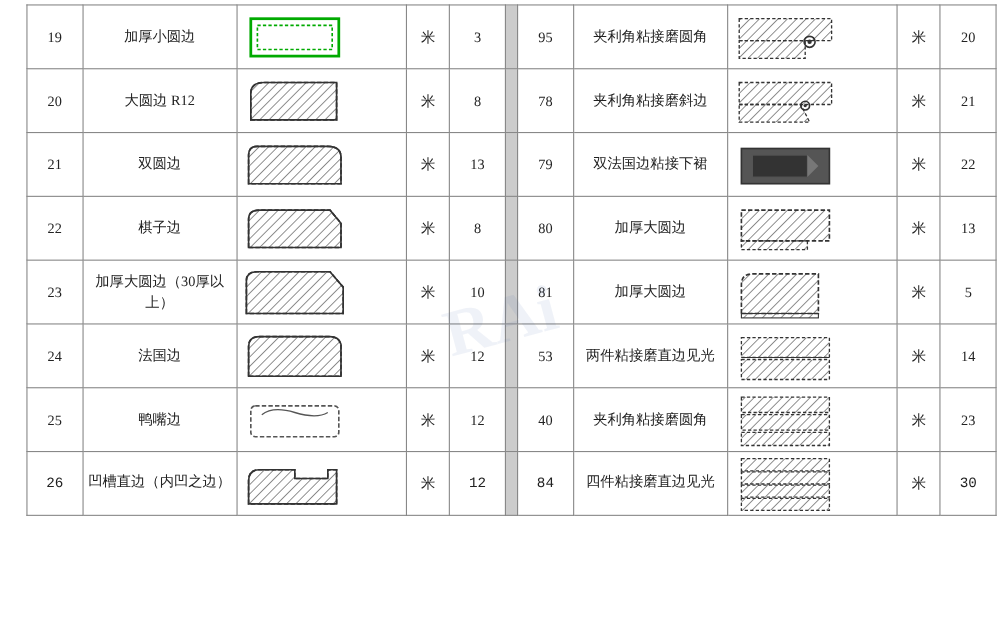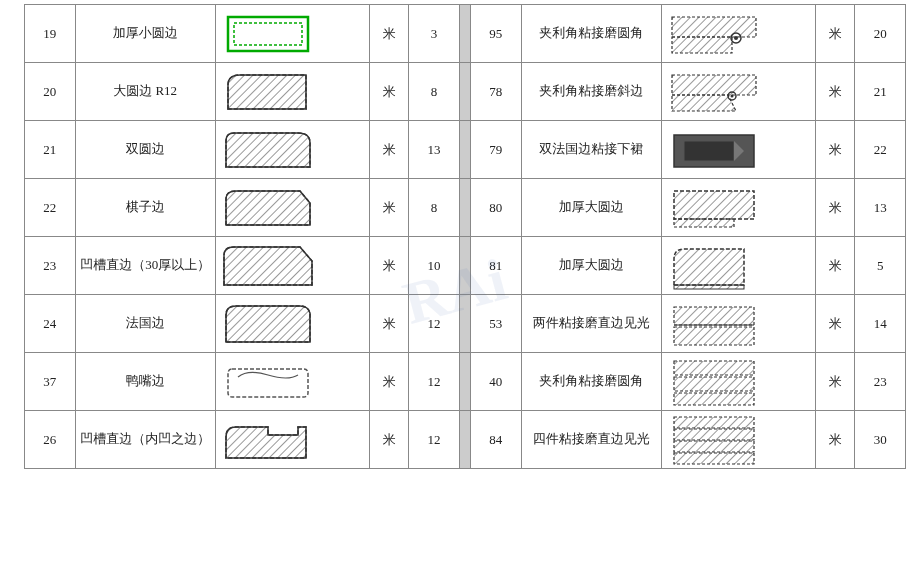--- a/index.html
+++ b/index.html
@@ -179,21 +179,21 @@
   </defs>
       <rect x="10" y="8" width="80" height="28" fill="url(#hatch-thick-small-round)" stroke="#333" stroke-width="1.5" stroke-dasharray="4,2"></rect>
       <rect x="10" y="36" width="60" height="8" fill="url(#hatch-thick-small-round)" stroke="#333" stroke-width="1.2" stroke-dasharray="3,2"></rect>
       </svg>
           </td>
     <td class="col-unit" style="width:28px">米</td>
     <td class="col-price" style="width:36px">13</td>
         </tr>
         <tr style="height: 58px;">
           <td class="col-num" style="width:36px">23</td>
-    <td class="col-name name-cell" style="width:100px">凹槽直边（30厚以上）</td>
+    <td class="col-name name-cell" style="width:100px">加厚大圆边（30厚以上）</td>
     <td class="col-img" style="width:110px;padding:2px">
             <svg width="100" height="50" viewBox="0 0 100 50" xmlns="http://www.w3.org/2000/svg">
               <defs>
     <pattern id="hatch-big-chess" patternUnits="userSpaceOnUse" width="6" height="6" patternTransform="rotate(45)">
       <line x1="0" y1="0" x2="0" y2="6" stroke="#333" stroke-width="1"></line>
     </pattern>
   </defs>
       <path d="M6 44 L6 14 Q6 6 16 6 L82 6 L94 20 L94 44 Z" fill="url(#hatch-big-chess)" stroke="#333" stroke-width="1.5"></path>
       <path d="M6 44 L6 14 Q6 6 16 6 L82 6 L94 20 L94 44 Z" fill="none" stroke="#333" stroke-width="1.5" stroke-dasharray="4,2"></path>
       </svg>
@@ -245,21 +245,21 @@
   </defs>
       <rect x="10" y="8" width="80" height="18" fill="url(#hatch-two-glue)" stroke="#333" stroke-width="1.2" stroke-dasharray="3,2"></rect>
       <rect x="10" y="28" width="80" height="18" fill="url(#hatch-two-glue)" stroke="#333" stroke-width="1.2" stroke-dasharray="3,2"></rect>
       <line x1="10" y1="26" x2="90" y2="26" stroke="#333" stroke-width="1"></line>
       </svg>
           </td>
     <td class="col-unit" style="width:28px">米</td>
     <td class="col-price" style="width:36px">14</td>
         </tr>
         <tr style="height: 58px;">
-          <td class="col-num" style="width:36px">37</td>
+          <td class="col-num" style="width:36px">25</td>
     <td class="col-name name-cell" style="width:100px">鸭嘴边</td>
     <td class="col-img" style="width:110px;padding:2px">
             <svg width="100" height="50" viewBox="0 0 100 50" xmlns="http://www.w3.org/2000/svg">
       <rect x="10" y="12" width="80" height="28" rx="4" ry="4" fill="none" stroke="#555" stroke-width="1.5" stroke-dasharray="4,2"></rect>
       <path d="M20 20 Q30 12 50 18 Q70 24 80 18" fill="none" stroke="#555" stroke-width="1.2"></path>
       </svg>
           </td>
     <td class="col-unit" style="width:28px">米</td>
     <td class="col-price" style="width:36px">12</td>
           <td style="width:8px;background:#ccc;padding:0;border:1px solid #888"></td>
@@ -273,21 +273,21 @@
     </pattern>
   </defs>
       <rect x="10" y="4" width="80" height="14" fill="url(#hatch-three-glue)" stroke="#333" stroke-width="1.2" stroke-dasharray="3,2"></rect>
       <rect x="10" y="20" width="80" height="14" fill="url(#hatch-three-glue)" stroke="#333" stroke-width="1.2" stroke-dasharray="3,2"></rect>
       <rect x="10" y="36" width="80" height="12" fill="url(#hatch-three-glue)" stroke="#333" stroke-width="1.2" stroke-dasharray="3,2"></rect>
       </svg>
           </td>
     <td class="col-unit" style="width:28px">米</td>
     <td class="col-price" style="width:36px">23</td>
         </tr>
-        <tr style="height: 58px;">
+        <tr style="height: 58px; font-family: Liberation Mono, monospace;">
           <td class="col-num" style="width:36px">26</td>
     <td class="col-name name-cell" style="width:100px">凹槽直边（内凹之边）</td>
     <td class="col-img" style="width:110px;padding:2px">
             <svg width="100" height="50" viewBox="0 0 100 50" xmlns="http://www.w3.org/2000/svg">
               <defs>
     <pattern id="hatch-groove" patternUnits="userSpaceOnUse" width="6" height="6" patternTransform="rotate(45)">
       <line x1="0" y1="0" x2="0" y2="6" stroke="#333" stroke-width="1"></line>
     </pattern>
   </defs>
       <path d="M8 43 L8 22 Q8 12 18 12 L50 12 L50 20 L80 20 L80 12 L88 12 L88 43 Z" fill="url(#hatch-groove)" stroke="#333" stroke-width="1.5"></path>

